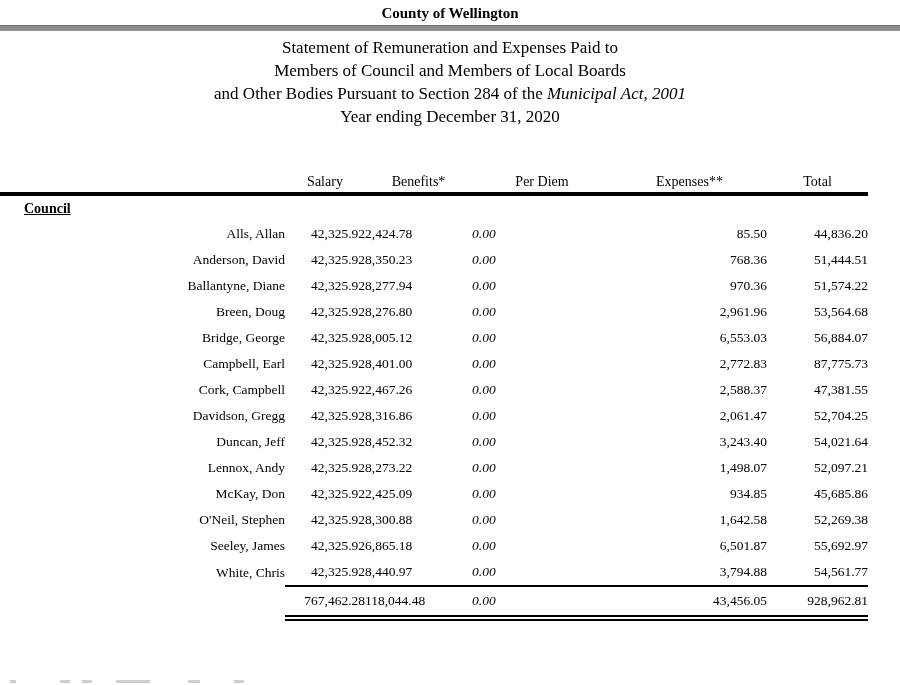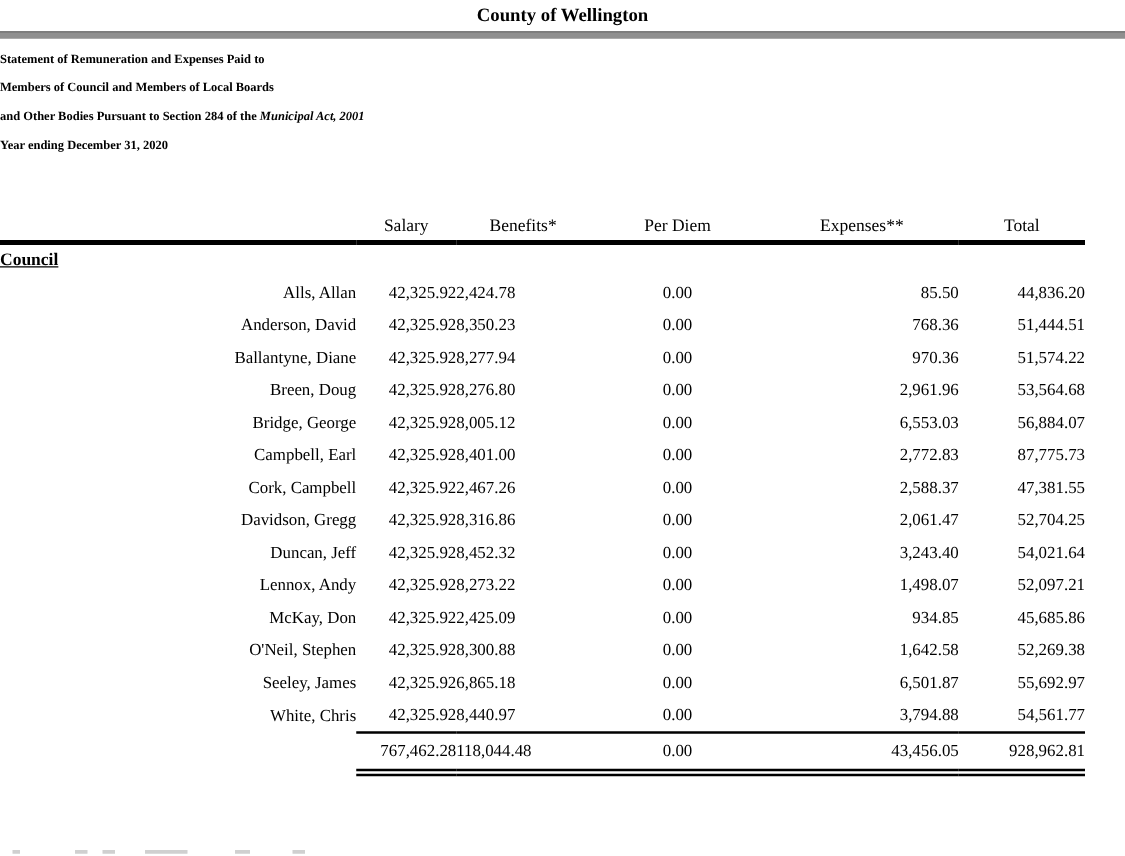--- a/index.html
+++ b/index.html
@@ -11,44 +11,44 @@
   }
   .doc-title {
     text-align:center; font-weight:bold; font-size:15px;
     line-height:20px; padding-top:3px;
   }
   .title-rule {
     height:5px; background:#8f8f8f; margin-top:2px;
     border-top:1px solid #6e6e6e;
   }
   .subtitles {
-    margin-top:5px; text-align:left; font-weight:bold;
-    font-size:10px; line-height:23px;
+    margin-top:5px; text-align:center; font-weight:normal;
+    font-size:17px; line-height:23px;
   }
   .subtitles .it { font-style:italic; }
   table.statement {
     border-collapse:collapse; table-layout:fixed;
     width:868px; margin:14px 0 0 0; font-size:13.5px;
   }
   table.statement th {
     font-weight:normal; font-size:14px; text-align:center;
     vertical-align:bottom; height:48px; padding:0 0 2px 0;
     border-bottom:4px solid #000;
   }
   th.h-benefits { padding-left:30px; }
   th.h-perdiem  { padding-left:26px; }
   table.statement td { padding:0; height:26px; vertical-align:middle; }
   tr.section-row td {
     font-weight:bold; text-decoration:underline; height:25px;
-    padding-left:0; font-size:14px;
+    padding-left:24px; font-size:14px;
   }
   td.c-name { text-align:right; padding-left:8px; }
   td.c-sal  { text-align:right; padding-right:4px; }
   td.c-ben  { padding-right:2px; }
-  td.c-pd   { text-align:center; padding-right:1px; }
+  td.c-pd   { text-align:left; padding-right:1px;font-style:italic; }
   td.c-exp  { text-align:right; padding-right:2px; }
   td.c-tot  { text-align:right; padding-right:24px; }
   tr.totals-row td { height:28px; }
   tr.totals-row td.ruled {
     border-top:2px solid #000;
     border-bottom:6px double #000;
   }
   .cutoff-fragment {
     position:absolute; left:0; bottom:0; height:7px; width:420px;
     overflow:hidden;

